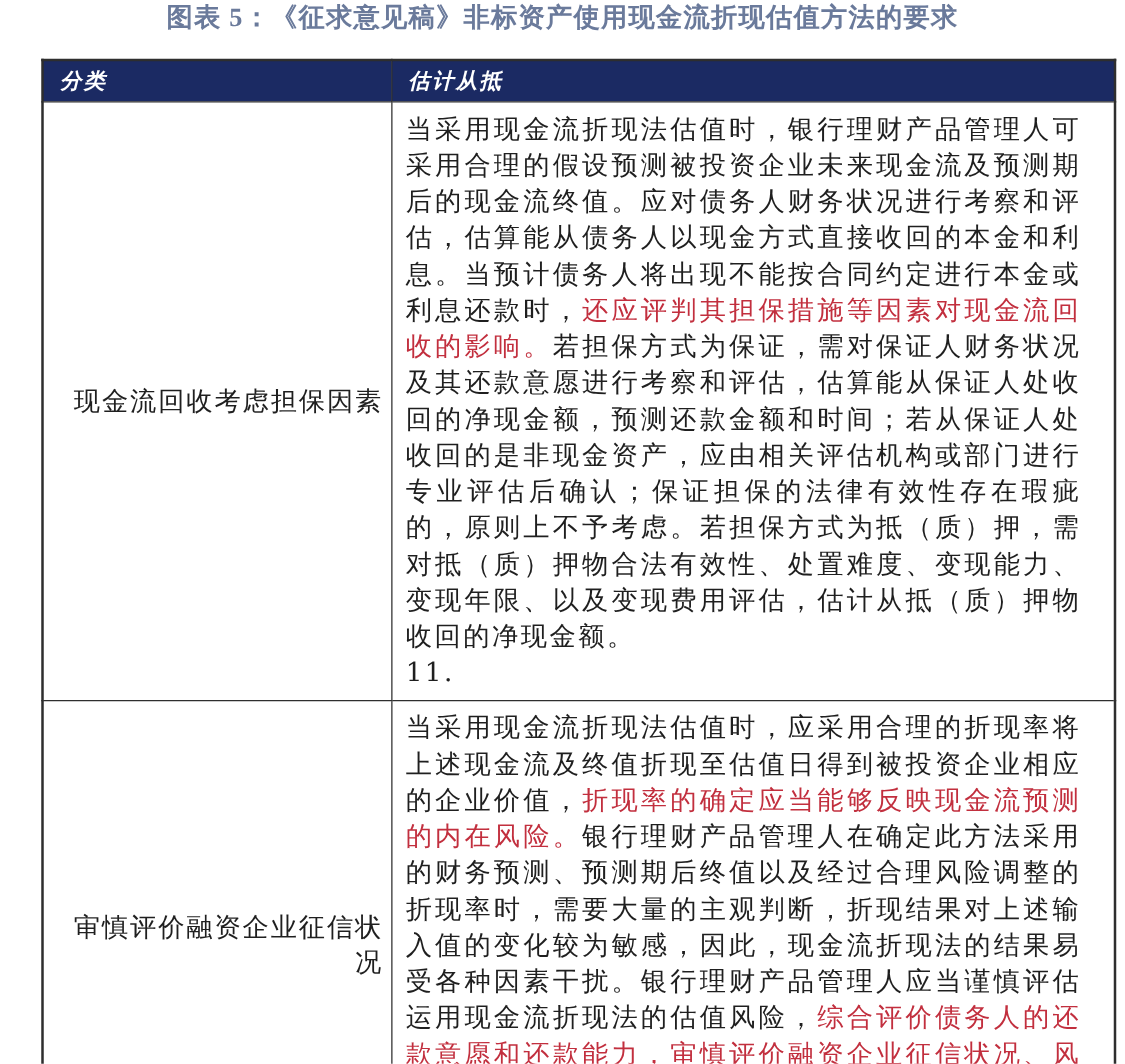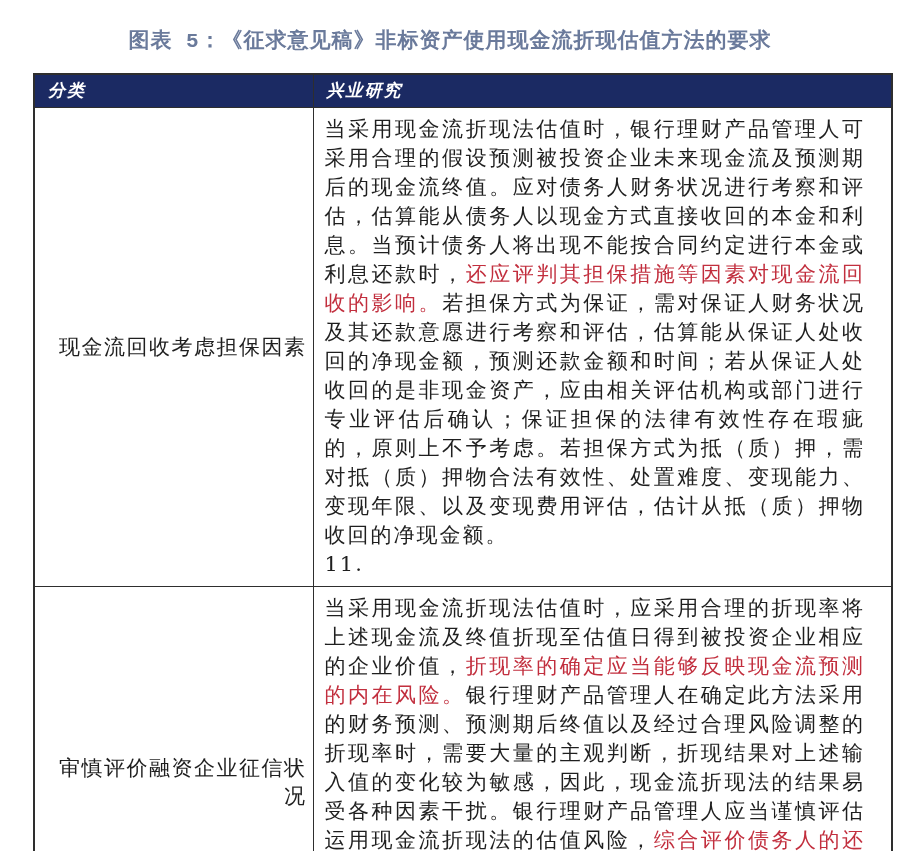--- a/index.html
+++ b/index.html
@@ -12,22 +12,22 @@
     --source:#8c8c8c;
   }
   *{box-sizing:border-box;}
   html,body{margin:0;padding:0;}
   body{
     width:900px;height:851px;background:#ffffff;overflow:hidden;
     font-family:"DejaVu Serif","Liberation Serif",serif;
   }
   .page{width:900px;height:851px;position:relative;}
   .title{
-    margin:0;padding-top:26px;text-align:center;
-    font-family:Liberation Mono, monospace;
+    margin:0;text-align:center;
+    font-family:Liberation Serif, serif;
     font-size:21px;font-weight:bold;color:var(--title-color);
     letter-spacing:1px;
   }
   table.req{
     margin:19px 0 0 33px;width:858px;
     border-collapse:collapse;table-layout:fixed;
     border:2px solid var(--border);
     border-bottom-width:3px;
   }
   col.c1{width:279px;}
@@ -69,21 +69,21 @@
   <h1 class="title">图表 5：《征求意见稿》非标资产使用现金流折现估值方法的要求</h1>
 
   <table class="req">
     <colgroup>
       <col class="c1">
       <col class="c2">
     </colgroup>
     <thead>
       <tr>
         <th>分类</th>
-        <th>兴业研究</th>
+        <th>估计从抵</th>
       </tr>
     </thead>
     <tbody id="table-body">
         <tr class="row-0">
           <td class="category">现金流回收考虑担保因素</td>
           <td class="condition"><span class="seg-normal">当采用现金流折现法估值时，银行理财产品管理人可采用合理的假设预测被投资企业未来现金流及预测期后的现金流终值。应对债务人财务状况进行考察和评估，估算能从债务人以现金方式直接收回的本金和利息。当预计债务人将出现不能按合同约定进行本金或利息还款时，</span><span class="seg-red">还应评判其担保措施等因素对现金流回收的影响。</span><span class="seg-normal">若担保方式为保证，需对保证人财务状况及其还款意愿进行考察和评估，估算能从保证人处收回的净现金额，预测还款金额和时间；若从保证人处收回的是非现金资产，应由相关评估机构或部门进行专业评估后确认；保证担保的法律有效性存在瑕疵的，原则上不予考虑。若担保方式为抵（质）押，需对抵（质）押物合法有效性、处置难度、变现能力、变现年限、以及变现费用评估，估计从抵（质）押物收回的净现金额。</span><br><span class="seg-normal">11.</span></td>
         </tr>
         <tr class="row-1">
           <td class="category">审慎评价融资企业征信状况</td>
           <td class="condition"><span class="seg-normal">当采用现金流折现法估值时，应采用合理的折现率将上述现金流及终值折现至估值日得到被投资企业相应的企业价值，</span><span class="seg-red">折现率的确定应当能够反映现金流预测的内在风险。</span><span class="seg-normal">银行理财产品管理人在确定此方法采用的财务预测、预测期后终值以及经过合理风险调整的折现率时，需要大量的主观判断，折现结果对上述输入值的变化较为敏感，因此，现金流折现法的结果易受各种因素干扰。银行理财产品管理人应当谨慎评估运用现金流折现法的估值风险，</span><span class="seg-red">综合评价债务人的还款意愿和还款能力，审慎评价融资企业征信状况、风险状况、所处阶段、所属行业、主营业务、股权结构、财务报表、公司评级、流动性补偿</span><span class="seg-normal">等因素，合理确定折现率等输入值。</span></td>

